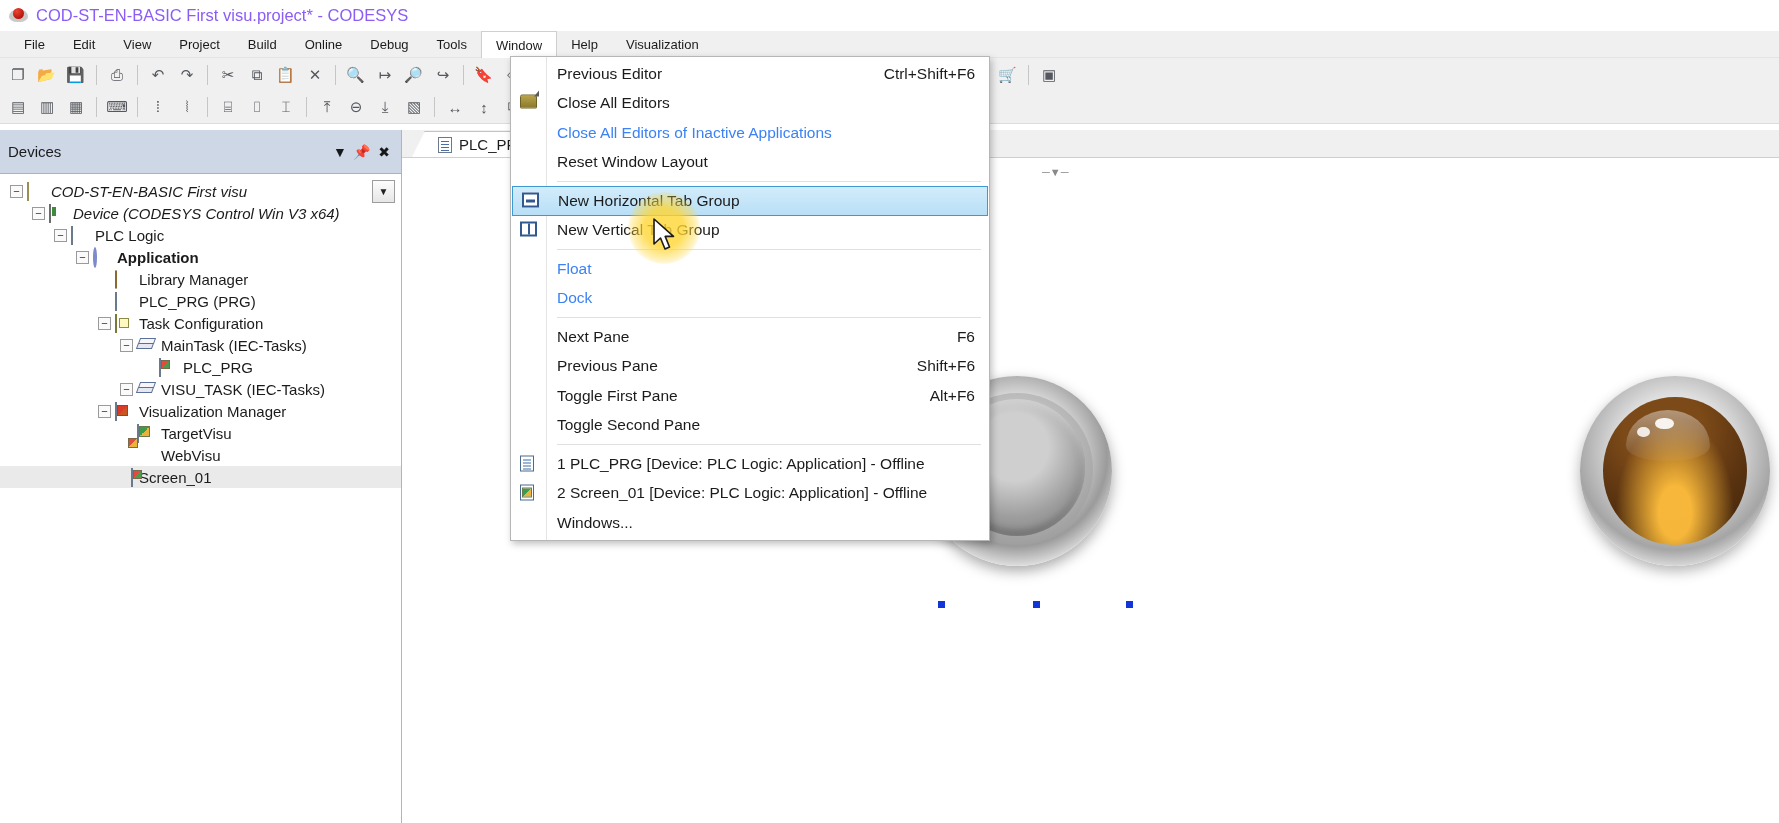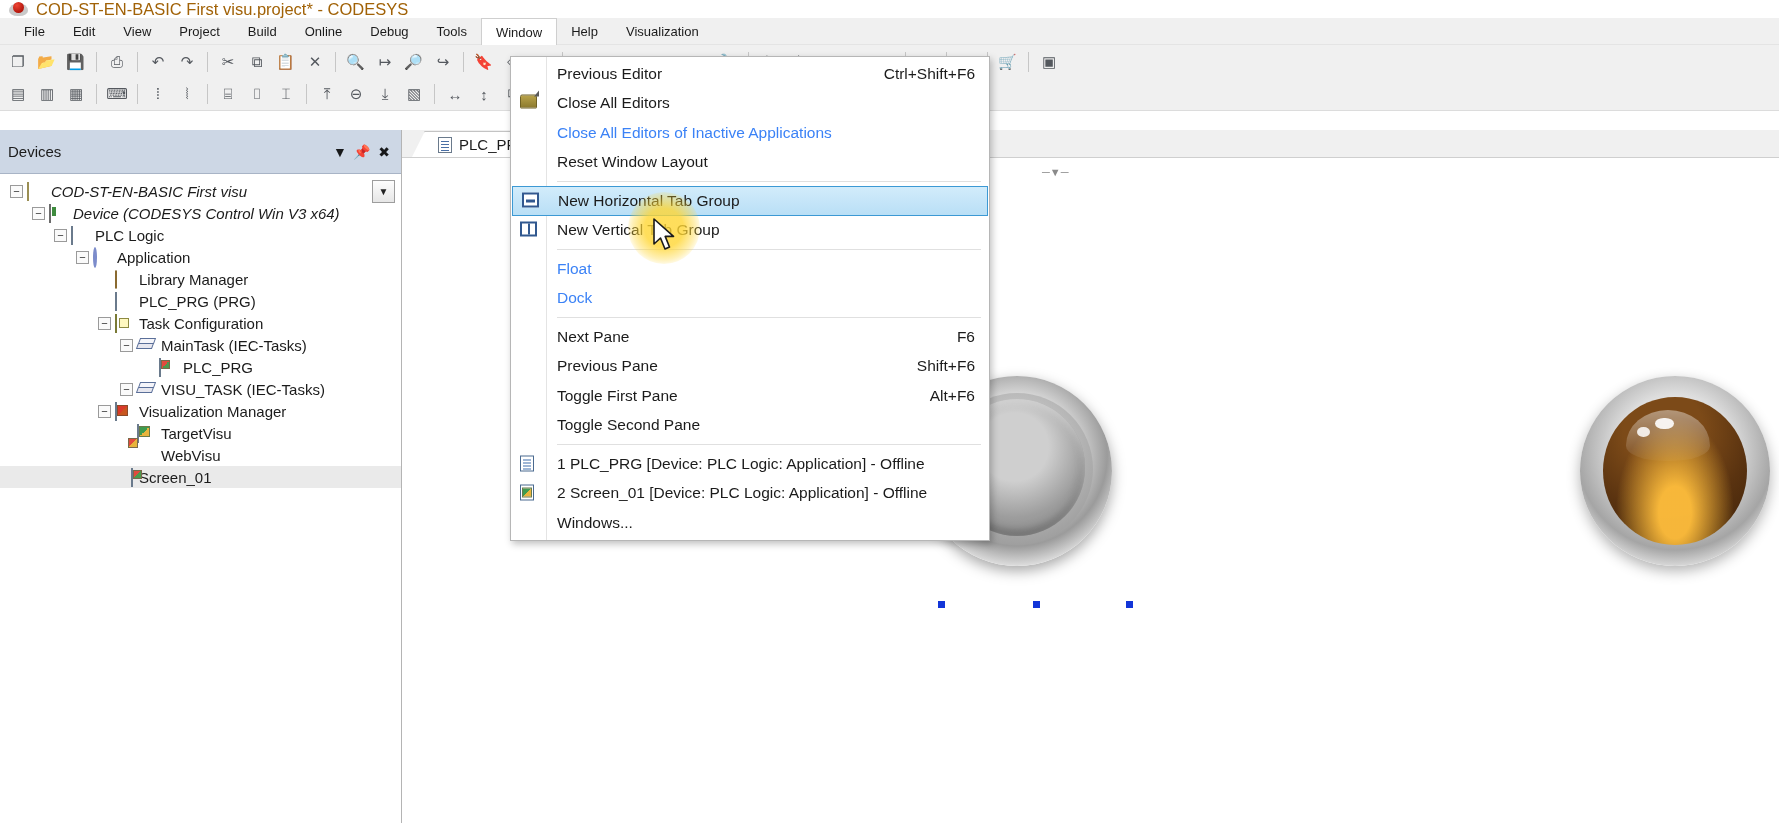--- a/index.html
+++ b/index.html
@@ -9,26 +9,26 @@
     overflow: hidden;
     background: #ffffff;
     font-family: "Liberation Sans", sans-serif;
     font-size: 15px;
     color: #1b1b1b;
   }
   #app { position: relative; width: 1779px; height: 823px; }
 
   
   .titlebar {
-    height: 18px;
+    height: 31px;
     display: flex; align-items: center;
     padding-left: 9px;
     background: #ffffff;
     font-size: 16.5px;
-    color: #a16207;
+    color: #8b5cf6;
   }
   .title-logo {
     width: 19px; height: 19px;
     margin-right: 8px;
     position: relative;
     flex: none;
   }
   .title-logo .outer {
     position: absolute; left: 0; top: 3px;
     width: 19px; height: 13px;
@@ -155,21 +155,21 @@
   }
   .exp.spacer { border: none; background: none; }
   .nicon {
     width: 18px; height: 17px;
     margin-right: 6px;
     flex: none;
     position: relative;
   }
   .nlabel { line-height: 1; }
   .it { font-style: italic; }
-  .bold { font-weight: normal; text-align: center; }
+  .bold { font-weight: bold; text-align: center; }
 
   
   .doc {
     width: 14px; height: 16px; background: #fff;
     border: 1px solid #6a7a8c;
     position: relative;
   }
   .doc::after {
     content:""; position:absolute; left:2px; top:3px; right:2px; height:1px;
     background:#4a6fa5;

